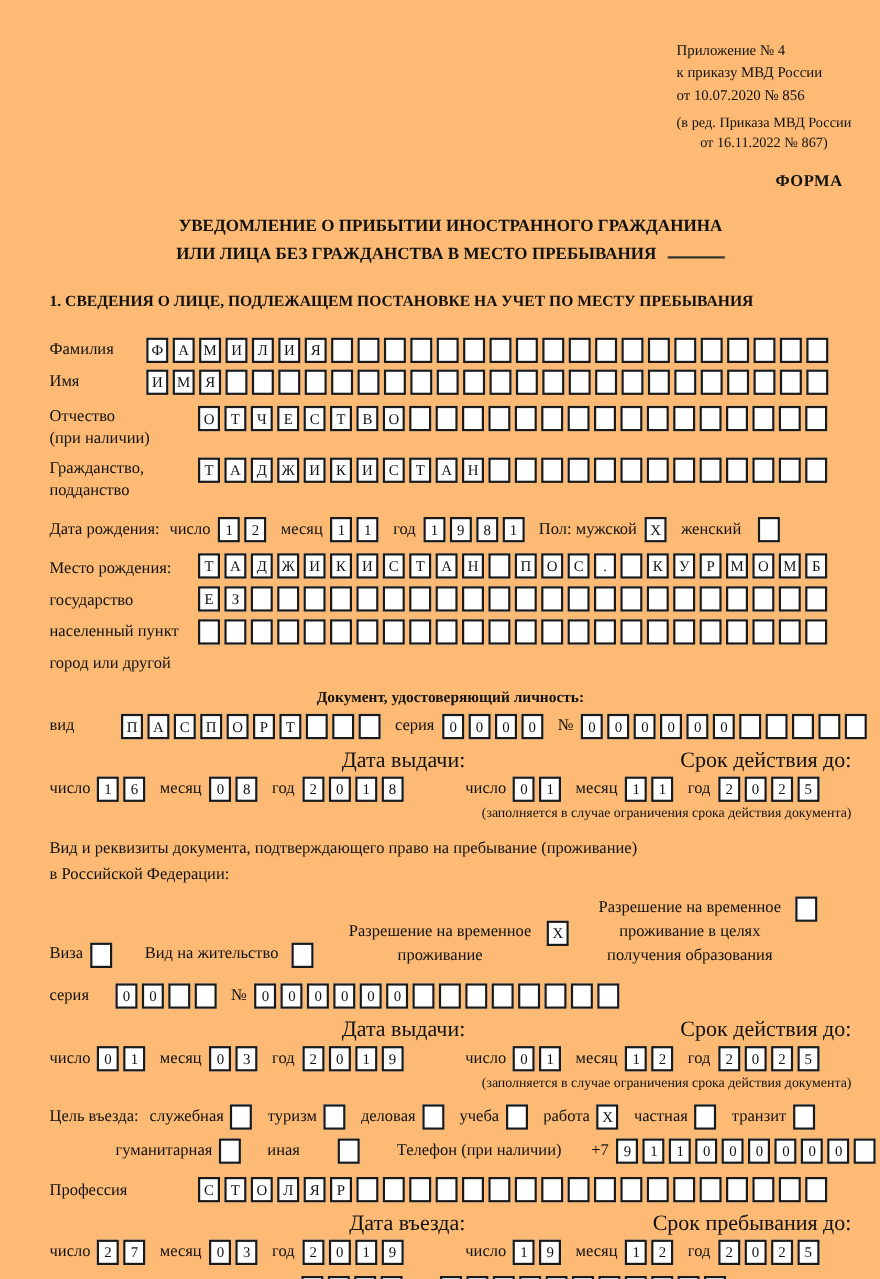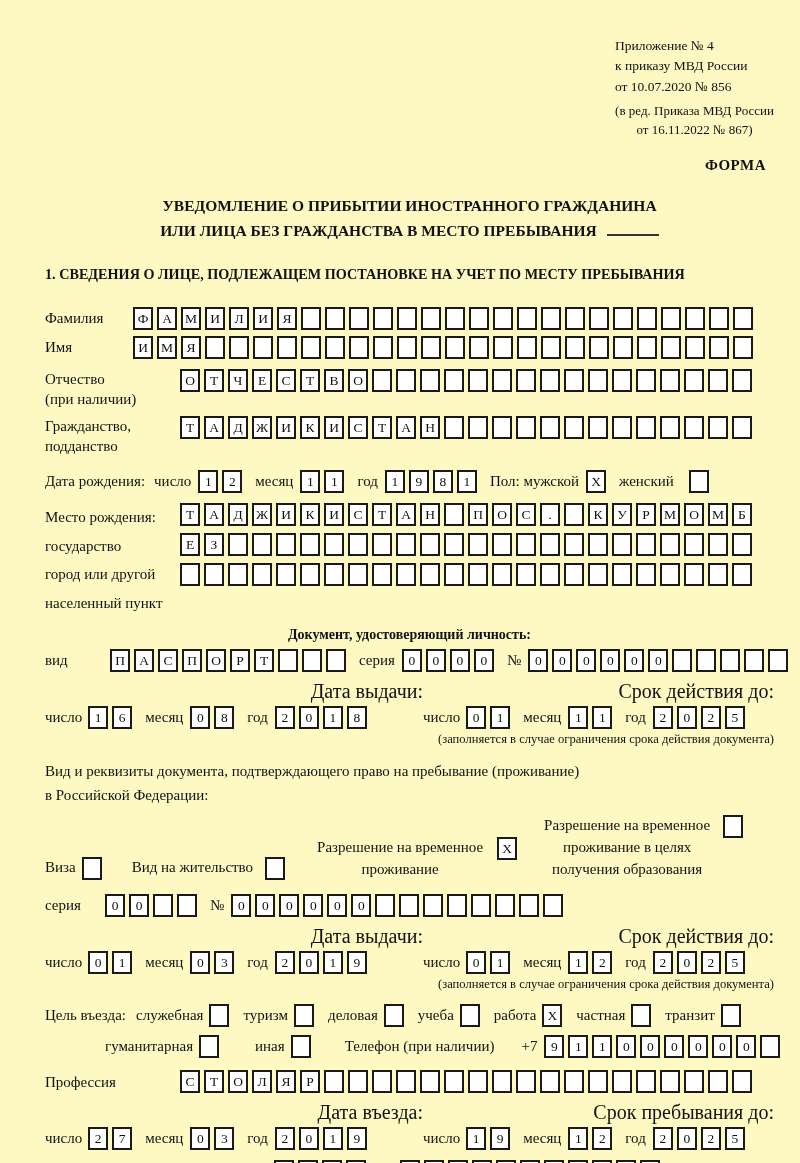--- a/index.html
+++ b/index.html
@@ -1,18 +1,18 @@
 <!DOCTYPE html>
 <html><head>
 <meta charset="utf-8">
 <style>
   html,body{margin:0;padding:0;background:#fff;}
   .page{
     position:relative;width:800px;height:1163px;box-sizing:border-box;
-    padding:36px 26px 18px 45px;overflow:hidden;background:#fef9c3;
+    padding:36px 26px 18px 45px;overflow:hidden;background:#fdba74;
     font-family:"Liberation Serif","DejaVu Serif",serif;color:#111;font-size:15px;
   }
   
   .cells{display:flex;flex-wrap:nowrap;}
   .cell{
     display:inline-block;box-sizing:border-box;width:20px;height:23px;
     border:2px solid #1a1a1a;margin-right:4px;text-align:center;
     font-size:13.5px;line-height:19px;background:#fff;flex:0 0 auto;
   }
   
@@ -234,22 +234,22 @@
     <span class="word gap8">женский</span>
     <span class="box gap8">
         <span class="cell"></span>
       </span>
   </div>
 
   <div class="grid2">
     <div class="lbl w135" style="line-height:1.9;">
       <div>Место рождения:</div>
       <div>государство</div>
+      <div>населенный пункт</div>
       <div>город или другой</div>
-      <div>населенный пункт</div>
     </div>
     <div class="stack-rows">
       <span class="cells">
           <span class="cell">Т</span>
           <span class="cell">А</span>
           <span class="cell">Д</span>
           <span class="cell">Ж</span>
           <span class="cell">И</span>
           <span class="cell">К</span>
           <span class="cell">И</span>
@@ -567,21 +567,21 @@
         </span>
       </span>
   </div>
   <div class="row" style="margin-left:60px;margin-top:8px;">
     <span class="po" style="margin-left:0;">
         <span class="po-lbl">гуманитарная</span>
         <span class="box">
           <span class="cell"></span>
         </span>
       </span>
-    <span class="po" style="margin-left:32px;">
+    <span class="po" style="margin-left:20px;gap:28px;">
         <span class="po-lbl">иная</span>
         <span class="box">
           <span class="cell"></span>
         </span>
       </span>
     <span class="word" style="margin-left:30px;">Телефон (при наличии)</span>
     <span class="word" style="margin-left:20px;">+7</span>
     <span class="cells">
         <span class="cell">9</span>
         <span class="cell">1</span>

